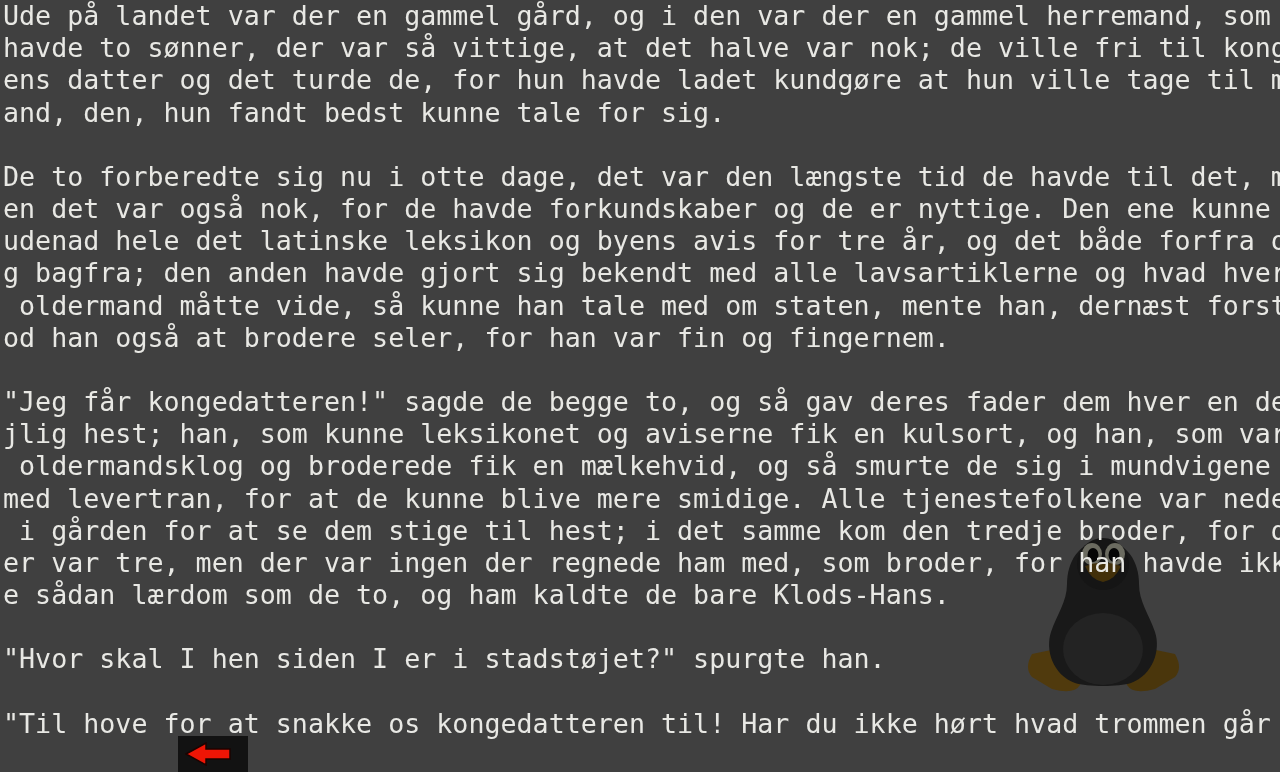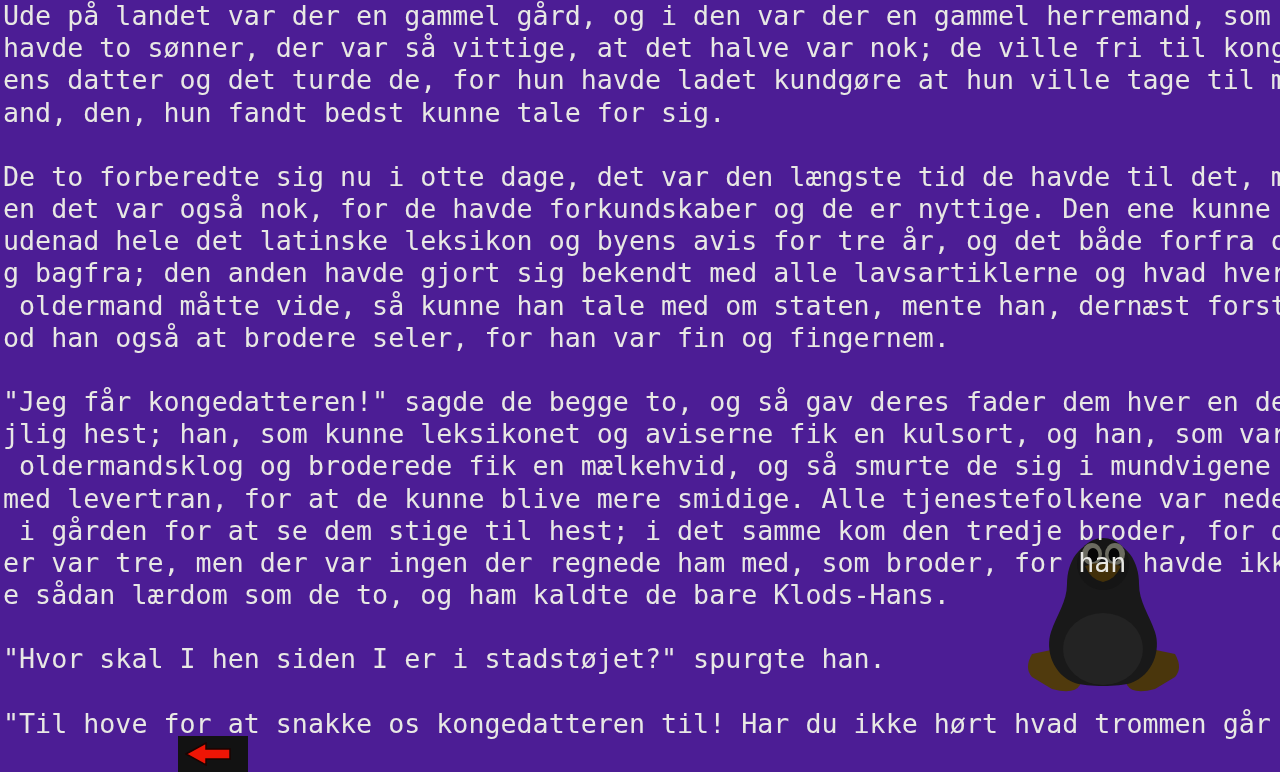--- a/index.html
+++ b/index.html
@@ -7,21 +7,21 @@
     padding: 0;
     width: 1280px;
     height: 772px;
     overflow: hidden;
     background: #000000;
   }
   .screen {
     position: relative;
     width: 1280px;
     height: 772px;
-    background: #4c1d95;
+    background: #404040;
     font-family: "DejaVu Sans Mono", monospace;
     font-size: 26.67px;
     line-height: 32.17px;
     color: #e8e8e4;
   }
   .tux {
     position: absolute;
     left: 1022px;
     top: 536px;
     width: 163px;

